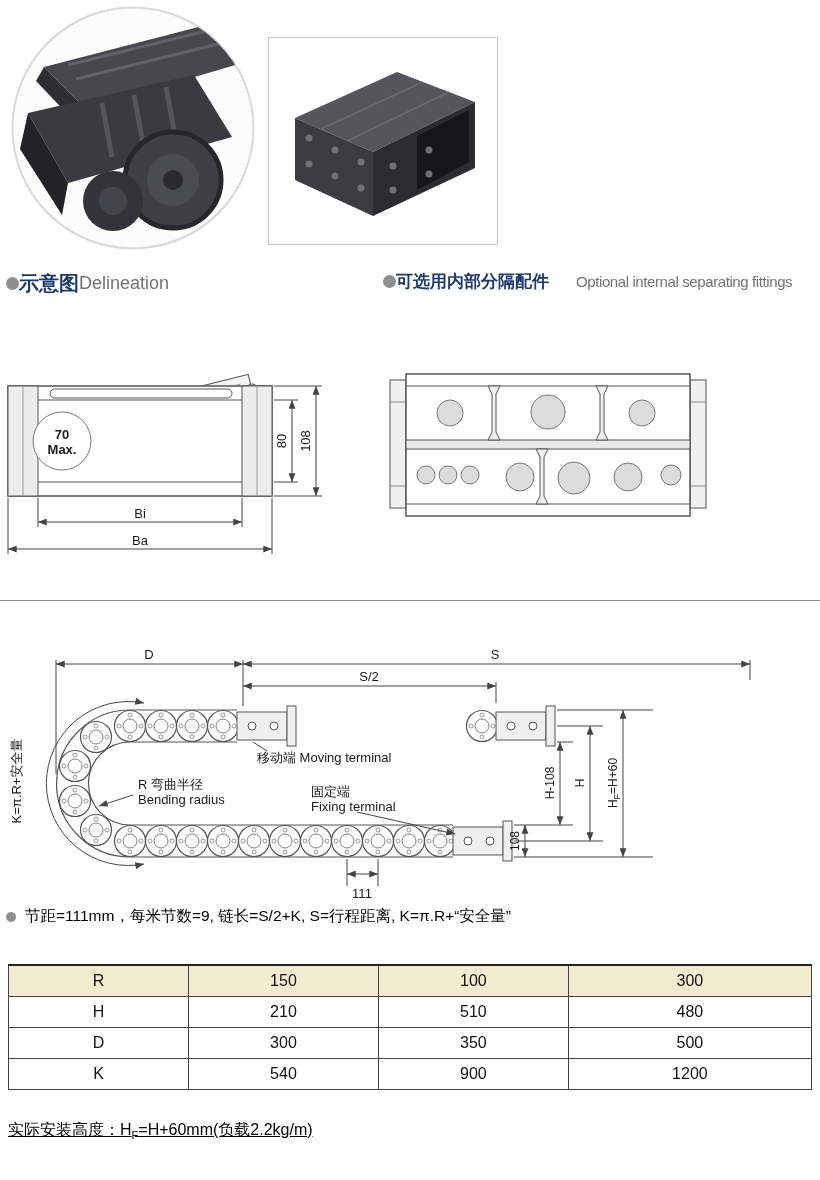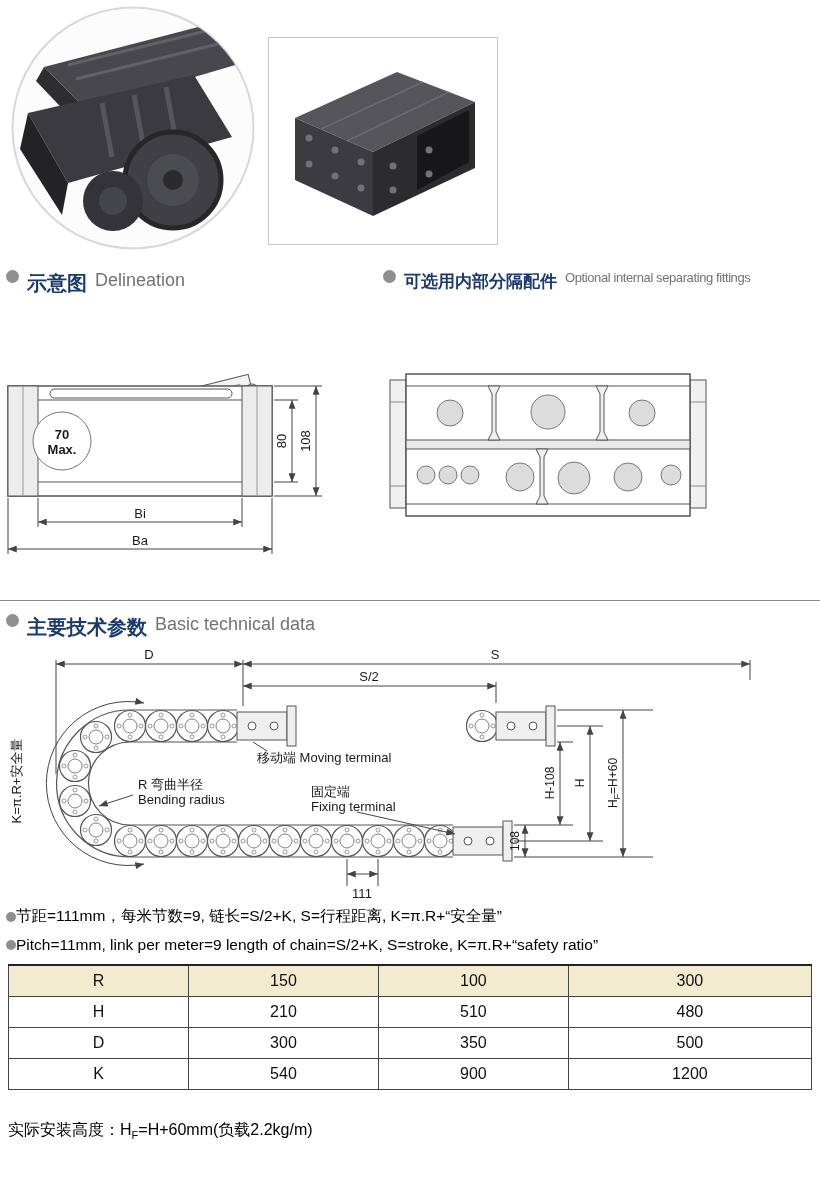--- a/index.html
+++ b/index.html
@@ -8,45 +8,45 @@
     position: relative;
     width: 820px;
     height: 1180px;
     background: #ffffff;
     font-family: "Liberation Sans", sans-serif;
     overflow: hidden;
   }
   .abs { position: absolute; }
 
   
-  .sec-head { display:flex; gap:8px; }
+  .sec-head { display:flex; align-items:center; }
   .bullet { width:13px; height:13px; border-radius:50%; background:#8f8f8f; flex:0 0 auto; }
   .sec-zh { font-size:20px; font-weight:bold; color:#1a3a6d; white-space:nowrap; }
   .sec-en { font-size:18px; color:#737373; white-space:nowrap; }
   .sec-head.small .sec-zh { font-size:17px; }
-  .sec-head.small .sec-en { font-size:13px; letter-spacing:-0.4px; }
+  .sec-head.small .sec-en { font-size:15px; letter-spacing:-0.4px;margin-left:27px; }
 
   
   .photo-frame { border:1px solid #c8c8c8; background:#fff; display:flex; align-items:center; justify-content:center; }
 
   
   .divider { width:820px; border-top:1px solid #8a8a8a; height:0; }
 
   
-  .note { display:flex; align-items:center; font-size:15.5px; color:#000; white-space:nowrap; }
+  .note { display:flex; align-items:center; gap:9px; font-size:15.5px; color:#000; white-space:nowrap; }
   .note .dot { width:10px; height:10px; border-radius:50%; background:#8f8f8f; flex:0 0 auto; }
 
   
   .spec-table { border-collapse:collapse; width:804px; border:1px solid #333; border-top:2px solid #222; }
   .spec-table td { border:1px solid #444; text-align:center; font-size:16px; color:#111; padding:6px 2px; height:21px; }
   .spec-table td:first-child { width:180px; }
   .spec-table tr.hdr td { background:#f2ebcf; }
 
   
-  .footer { font-size:16px; color:#000; white-space:nowrap; }
+  .footer { font-size:16px; color:#000; white-space:nowrap;text-decoration:underline; }
   .footer sub { font-size:11px; }
 
   
   svg text { font-family:"Liberation Sans", sans-serif; fill:#1a1a1a; }
   .dt  { font-size:13px; }
   .lbl { font-size:13px; }
   .rot { font-size:12px; }
 </style>
 </head>
 <body>
@@ -184,25 +184,20 @@
     </g>
     <g fill="#efefef" stroke="#555">
       <polygon points="100,14 112,14 108,22 108,60 112,68 100,68 104,60 104,22"></polygon>
       <polygon points="208,14 220,14 216,22 216,60 220,68 208,68 212,60 212,22"></polygon>
       <polygon points="148,77 160,77 156,85 156,124 160,132 148,132 152,124 152,85"></polygon>
     </g>
   </svg>
 
   <div class="abs divider" style="left:0;top:600px"></div>
 
-  <div class="abs sec-head" style="left:6px;top:614px">
-    <span class="bullet"></span>
-    <span class="sec-zh">主要技术参数</span>
-    <span class="sec-en">Basic technical data</span>
-  </div>
 
   <svg class="abs" style="left:5px;top:646px" width="800" height="258" viewBox="0 0 800 258">
     <defs>
       <marker id="ar3" viewBox="0 0 10 8" markerWidth="9" markerHeight="7" refX="10" refY="4" orient="auto-start-reverse">
         <path d="M0,0 L10,4 L0,8 z" fill="#444"></path>
       </marker>
       <g id="lk">
         <circle r="15.5" fill="#ffffff" stroke="#555" stroke-width="1.2"></circle>
         <circle r="7" fill="none" stroke="#808080" stroke-width="1"></circle>
         <circle cx="0" cy="-11" r="2" fill="none" stroke="#808080" stroke-width="0.8"></circle>
@@ -306,24 +301,20 @@
     <text transform="rotate(-90 514 195)" x="514" y="195" text-anchor="middle" class="rot">108</text>
     <text transform="rotate(-90 549 137)" x="549" y="137" text-anchor="middle" class="rot">H-108</text>
     <text transform="rotate(-90 579 137)" x="579" y="137" text-anchor="middle" class="rot">H</text>
     <text transform="rotate(-90 612 137)" x="612" y="137" text-anchor="middle" class="rot"><tspan>H</tspan><tspan dy="3" font-size="9">F</tspan><tspan dy="-3" font-size="12">=H+60</tspan></text>
     <text x="357" y="252" text-anchor="middle" class="dt">111</text>
   </svg>
 
   <div class="abs note" style="left:6px;top:906px">
     <span class="dot"></span>
     <span>节距=111mm，每米节数=9, 链长=S/2+K, S=行程距离, K=π.R+“安全量”</span>
-  </div>
-  <div class="abs note" style="left:6px;top:936px">
-    <span class="dot"></span>
-    <span>Pitch=11mm, link per meter=9 length of chain=S/2+K, S=stroke, K=π.R+“safety ratio”</span>
   </div>
 
   <table class="abs spec-table" style="left:8px;top:964px">
     <tbody>
       <tr class="hdr">
         <td>R</td>
         <td>150</td>
         <td>100</td>
         <td>300</td>
       </tr>

